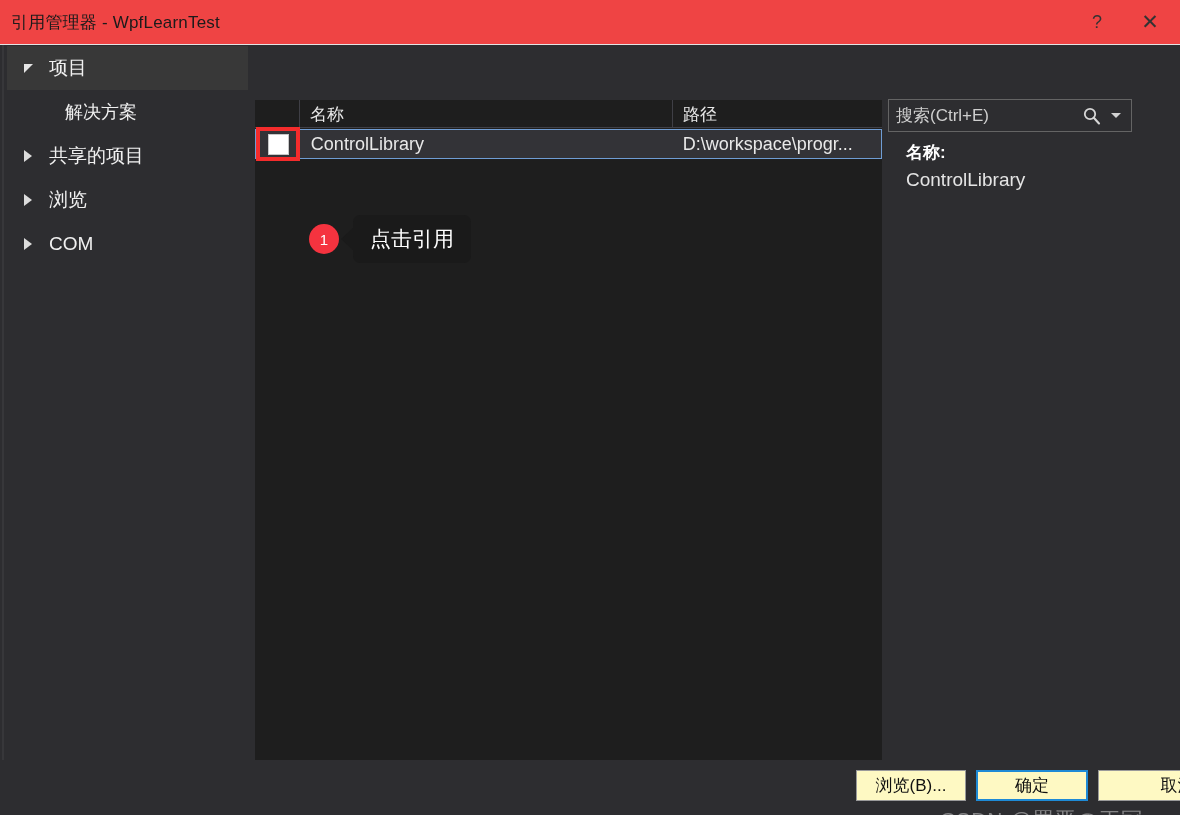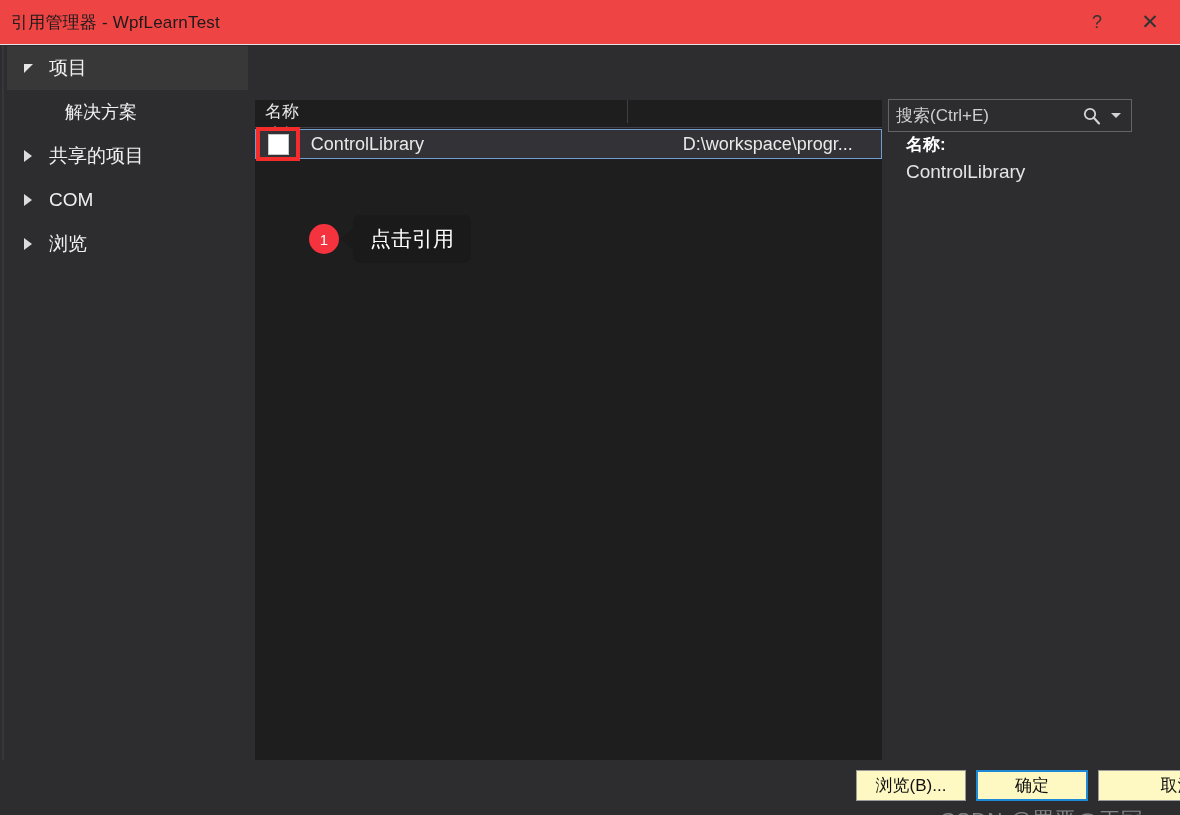--- a/index.html
+++ b/index.html
@@ -65,21 +65,21 @@
   .tree-item.child .tree-arrow { visibility: hidden; }
   .tree-item.child .tree-label { margin-left: 24px; font-size: 18px; }
 
   
   .list-panel {
     position: absolute; left: 255px; top: 55px; width: 627px; height: 698px;
     background: #1e1e1e;
   }
   .list-header {
     position: absolute; left: 0; top: 0; width: 627px; height: 28px;
-    display: flex; border-bottom: 1px solid #3f3f46; flex-direction: column;
+    display: flex; border-bottom: 1px solid #3f3f46;
   }
   .hcell {
     height: 28px; display: flex; align-items: center;
     color: #e8e8e8; font-size: 17px; padding-left: 10px;
     border-right: 1px solid #3f3f46;
   }
   .hcell.check { width: 45px; padding-left: 0; }
   .hcell.name { width: 373px; }
   .hcell.path { width: 209px; border-right: none; }
 
@@ -138,21 +138,21 @@
   }
   .search-icon { display: flex; align-items: center; margin-right: 4px; }
   .search-caret {
     width: 0; height: 0; border-top: 5px solid #d2d2d2;
     border-left: 5px solid transparent; border-right: 5px solid transparent;
     margin-right: 10px; margin-left: 5px;
   }
 
   
   .details {
-    position: absolute; left: 906px; top: 88px; width: 265px;
+    position: absolute; left: 906px; top: 96px; width: 265px;
   }
   .details-label { color: #ffffff; font-size: 17px; font-weight: bold; }
   .details-value { color: #e4e4e4; font-size: 19px; margin-top: 5px; }
 
   
   .footer {
     position: absolute; left: 0; top: 760px; width: 1180px; height: 55px;
     background: #2d2d30;
   }
   .btn {
@@ -204,28 +204,28 @@
       <span class="tree-arrow">
           <span class="tri-right"></span>
         </span>
       <span class="tree-label">共享的项目</span>
     </div>
 
     <div class="tree-item">
       <span class="tree-arrow">
           <span class="tri-right"></span>
         </span>
+      <span class="tree-label">浏览</span>
+    </div>
+
+    <div class="tree-item">
+      <span class="tree-arrow">
+          <span class="tri-right"></span>
+        </span>
       <span class="tree-label">COM</span>
-    </div>
-
-    <div class="tree-item">
-      <span class="tree-arrow">
-          <span class="tri-right"></span>
-        </span>
-      <span class="tree-label">浏览</span>
     </div>
 
   </div>
 
   <div class="list-panel">
 
     <div class="list-header">
       <div class="hcell check"></div>
       <div class="hcell name">名称</div>
       <div class="hcell path">路径</div>

